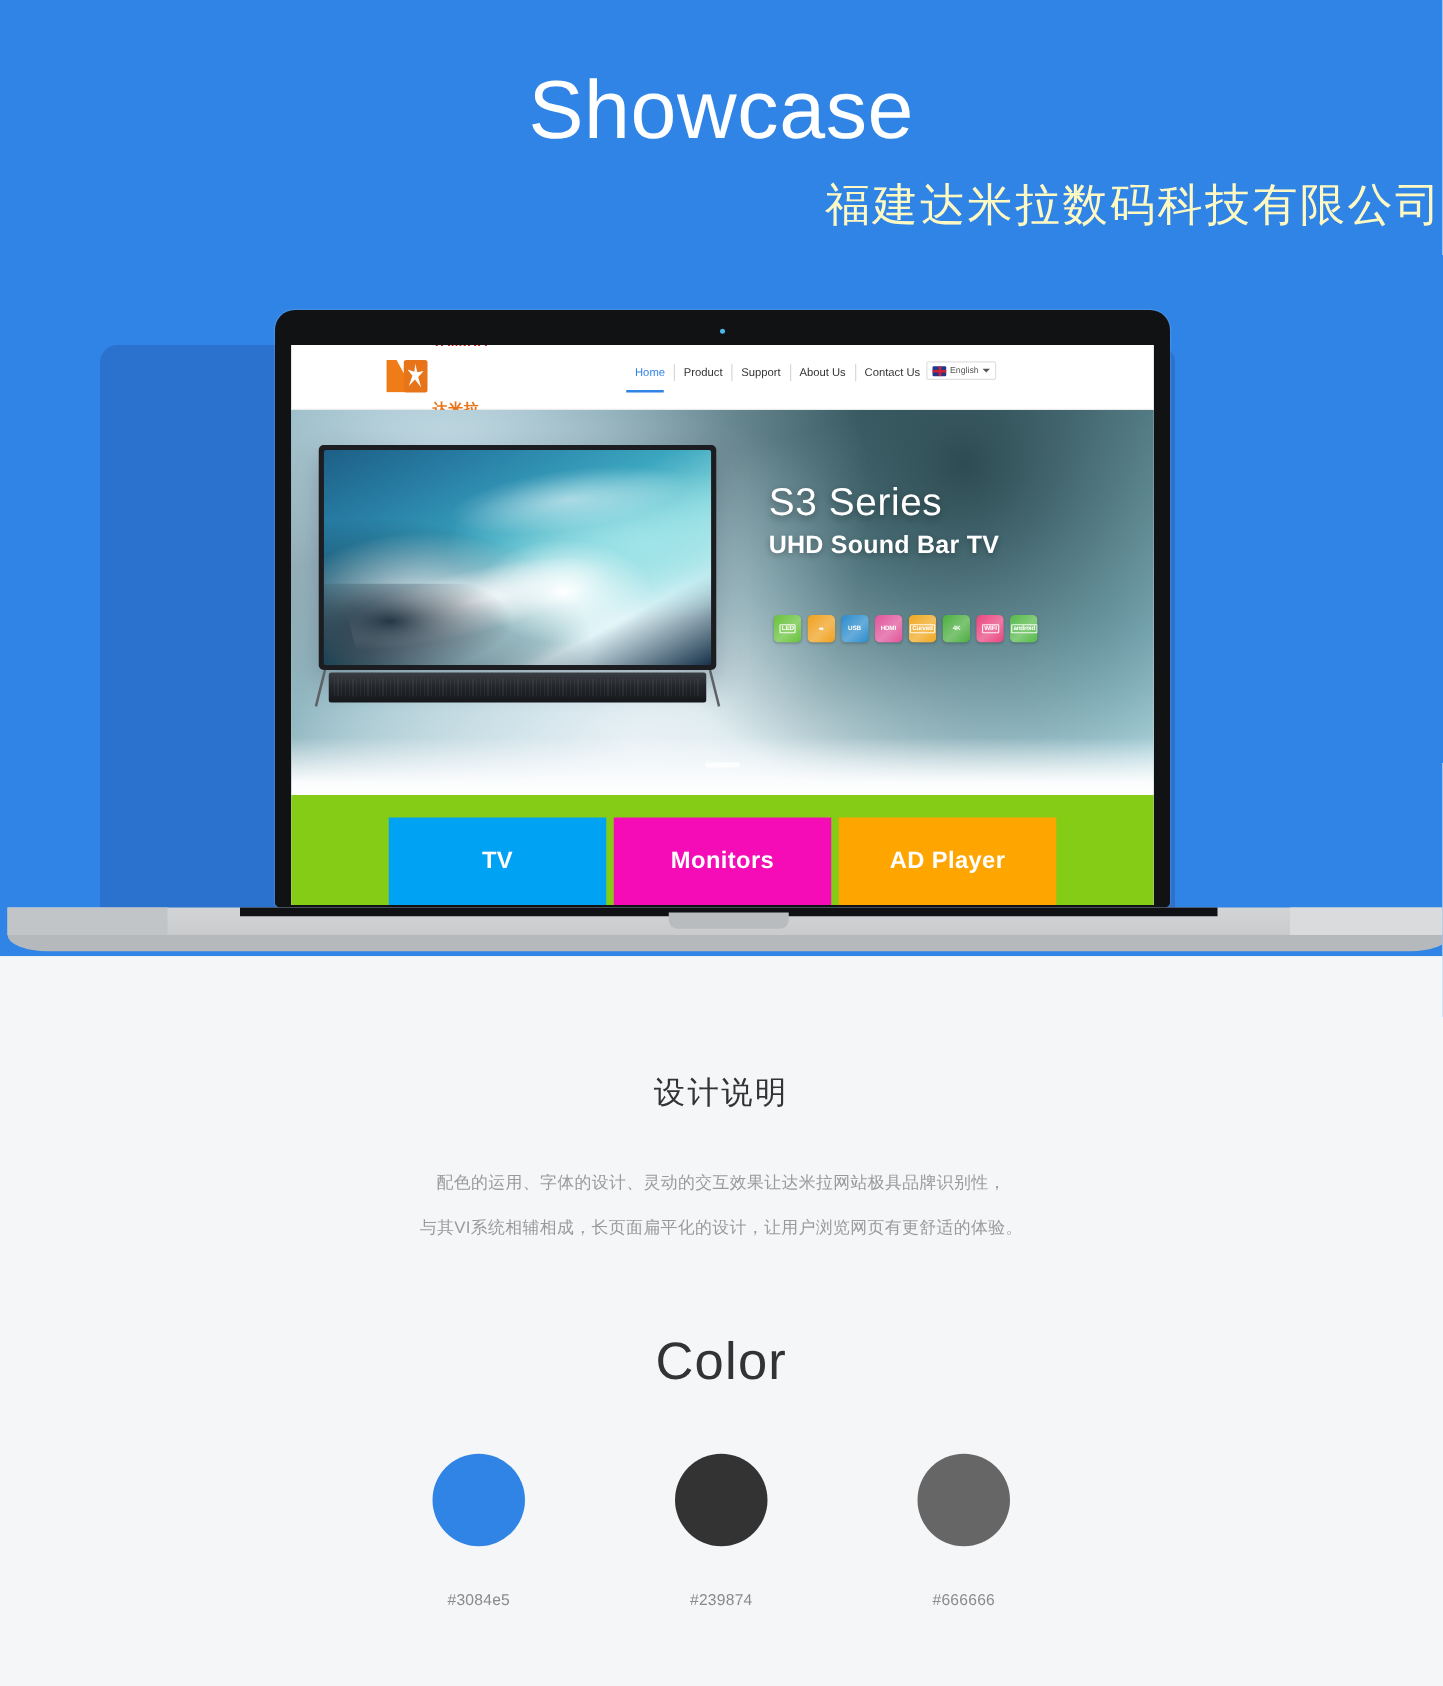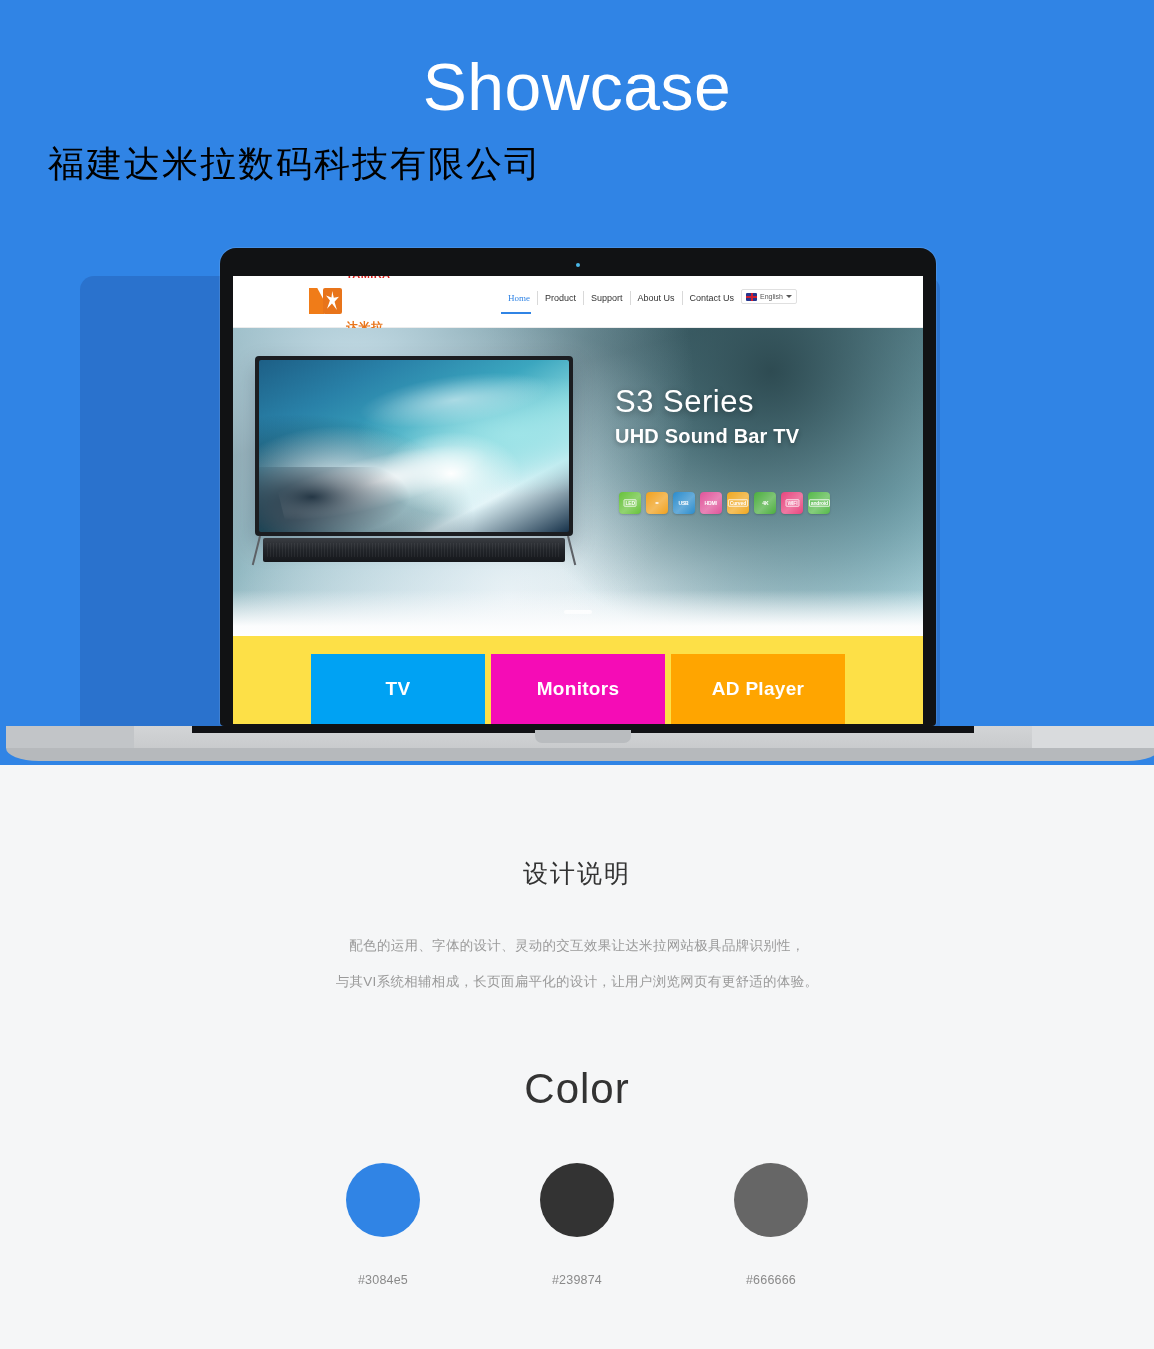--- a/index.html
+++ b/index.html
@@ -20,21 +20,21 @@
     overflow: hidden;
   }
   .hero-title {
     position: absolute; left: 0; top: 48px; width: 1154px;
     text-align: center; color: #ffffff;
     font-size: 66px; font-weight: 300; letter-spacing: 0.5px;
     line-height: 78px;
   }
   .hero-sub {
     position: absolute; left: 0; top: 138px; width: 1154px;
-    text-align: left; color: #000000;
+    text-align: right; color: #fef9c3;
     font-size: 36px; font-weight: 300; letter-spacing: 2px;
     line-height: 52px;
     padding-left: 48px;
   }
 
   
   .laptop { position: absolute; left: 128px; top: 248px; width: 900px; height: 520px; }
   .laptop-shadow {
     position: absolute; left: -48px; top: 28px;
     width: 860px; height: 470px;
@@ -83,21 +83,21 @@
   .logo-text { margin-left: 3px; display: flex; flex-direction: column; justify-content: center; }
   .logo-en { font-size: 11px; font-weight: 700; color: #d8231f; letter-spacing: 0.4px; line-height: 12px; }
   .logo-cn { font-size: 12px; font-weight: 700; color: #e8741a; letter-spacing: 0.5px; line-height: 14px; margin-top: 40px; }
 
   .nav-links { position: absolute; left: 268px; top: 15px; display: flex; align-items: center; }
   .nav-link {
     position: relative; font-size: 9px; color: #333333; padding: 0 7px;
     line-height: 14px; white-space: nowrap;
   }
   .nav-link + .nav-link { border-left: 1px solid #d9d9d9; }
-  .nav-link.active { color: #3084e5; font-family: Liberation Serif, serif; }
+  .nav-link.active { color: #3084e5; }
   .nav-underline {
     position: absolute; left: 268px; top: 36px;
     width: 30px; height: 2px; background: #3084e5;
   }
   .lang-pill {
     position: absolute; left: 508px; top: 13px;
     display: flex; align-items: center; gap: 3px;
     border: 1px solid #e0e0e0; border-radius: 2px;
     padding: 2px 4px; background: #fff;
   }
@@ -201,21 +201,21 @@
     border: 1px solid rgba(255,255,255,0.9); border-radius: 1px;
     transform: scale(0.92);
   }
   .badge-label.plain { border: none; }
   .carousel-dot {
     position: absolute; left: 50%; bottom: 22px; margin-left: -14px;
     width: 28px; height: 4px; border-radius: 2px; background: rgba(255,255,255,0.95);
   }
 
   
-  .tiles { position: relative; height: 88px; background: #fde047; padding: 18px 78px 0 78px; }
+  .tiles { position: relative; height: 88px; background: #84cc16; padding: 18px 78px 0 78px; }
   .tile-row { display: flex; gap: 6px; }
   .tile {
     flex: 1; height: 70px; display: flex; align-items: center; justify-content: center;
     font-size: 19px; font-weight: 700; color: #ffffff; letter-spacing: 0.3px;
   }
 
   .laptop-base {
     position: absolute; left: -122px; top: 478px; width: 1154px; height: 42px;
   }
   .base-top {

